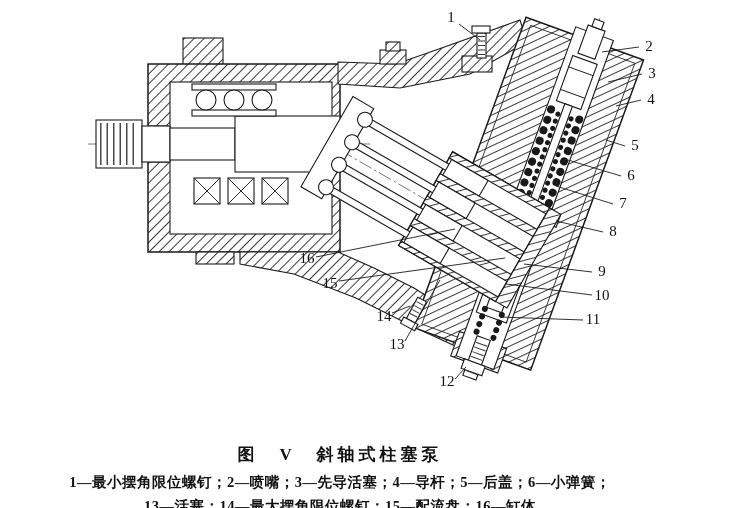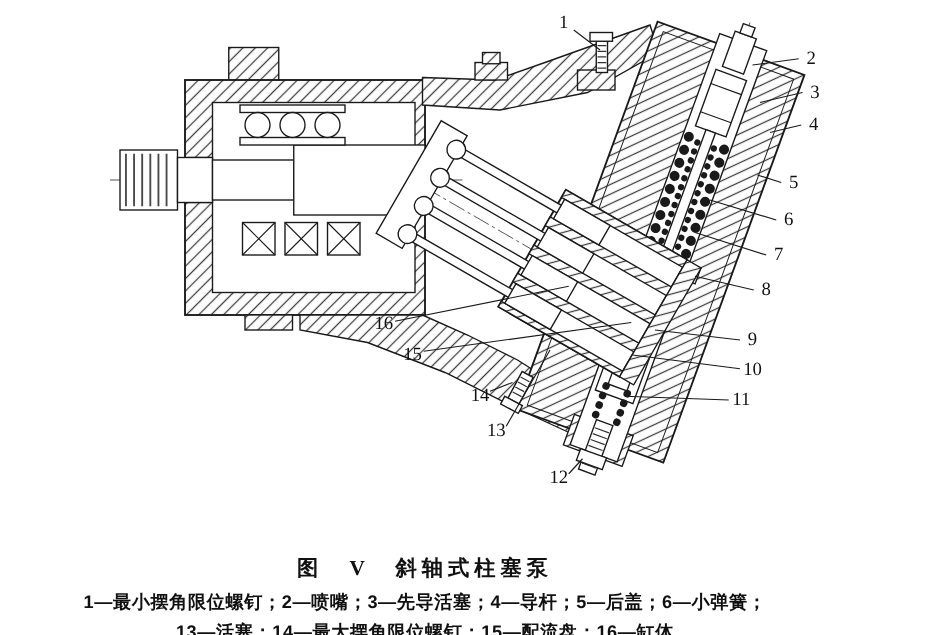--- a/index.html
+++ b/index.html
@@ -19,21 +19,21 @@
   .coil{stroke:#1a1a1a;fill:none;stroke-linecap:round;}
   .thread{stroke:#333;fill:none;}
   .caption-area{width:680px;text-align:center;margin-top:48px;}
   .fig-caption{
     margin-top:8px;font-size:17px;font-weight:bold;letter-spacing:4px;
     font-family:"Liberation Serif","DejaVu Serif",serif;
   }
   .legend{margin-top:4px;}
   .legend-line{
     font-size:14.5px;font-weight:600;line-height:24px;letter-spacing:0.5px;
-    font-family:Liberation Sans, sans-serif;
+    font-family:Liberation Serif, serif;
   }
 </style>
 </head>
 <body>
 
 <div class="page">
 
   <svg width="750" height="395" viewBox="0 0 750 395">
     <defs>
       <pattern id="hA" patternUnits="userSpaceOnUse" width="7" height="7" patternTransform="rotate(45)">

